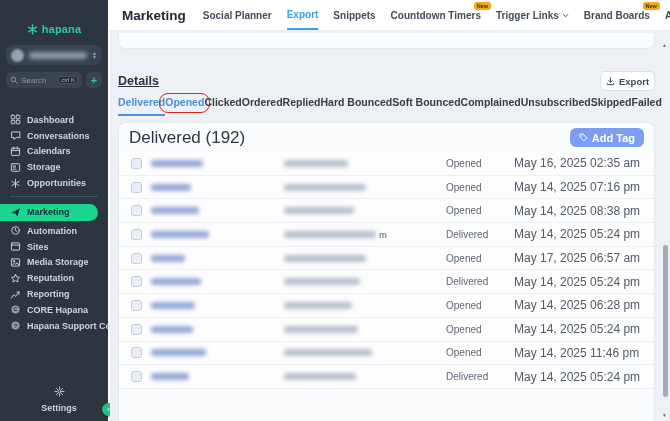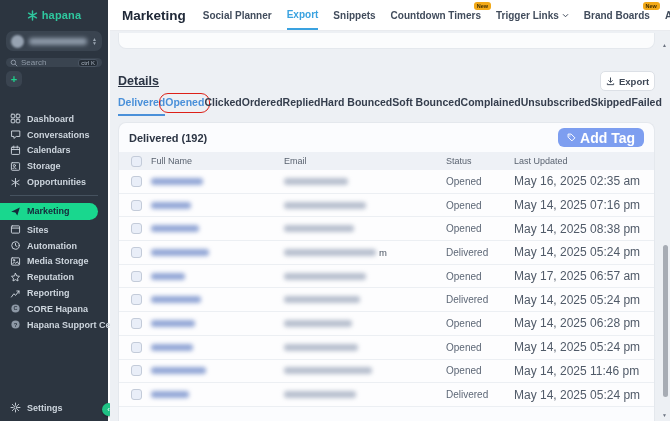--- a/index.html
+++ b/index.html
@@ -1,37 +1,37 @@
 <!DOCTYPE html>
 <html><head>
 <meta charset="utf-8">
 <style>
   html,body{margin:0;padding:0;background:#fff;font-family:"Liberation Sans",sans-serif;-webkit-font-smoothing:antialiased;}
   .app{position:relative;width:670px;height:421px;overflow:hidden;background:#fff;}
 
   
   .sidebar{position:absolute;left:0;top:0;width:108px;height:421px;background:#2c3540;color:#c9d2db;display:flex;flex-direction:column;}
-  .logo-row{display:flex;align-items:center;justify-content:center;gap:4px;padding:9px 0 6px;}
+  .logo-row{display:flex;align-items:center;justify-content:center;gap:4px;padding:23px 0 6px;}
   .logo-text{color:#2fc79e;font-weight:bold;font-size:11px;letter-spacing:.2px;}
   .account{margin:4px 6px 0;background:#3a4450;border-radius:7px;height:20px;display:flex;align-items:center;padding:0 5px;gap:5px;cursor:pointer;}
   .acc-avatar{width:13px;height:13px;border-radius:50%;background:#97a3b2;filter:blur(1px);flex:none;}
   .acc-name{flex:1;height:7px;border-radius:3px;background:#8d99a8;filter:blur(2px);}
   .acc-chevrons{display:flex;flex-direction:column;font-size:5px;line-height:4px;color:#9aa5b1;}
-  .search-row{display:flex;gap:4px;margin:7px 6px 0;flex-direction:column;}
+  .search-row{display:flex;gap:4px;margin:7px 6px 0;}
   .search-box{flex:1;background:#3a4450;border-radius:5px;height:16px;display:flex;align-items:center;padding:0 4px;gap:3px;}
   .search-ph{font-size:8px;color:#8e99a6;flex:1;}
   .kbd{font-size:6px;background:#242c35;border:1px solid #4a5563;border-radius:3px;padding:0 2px;color:#aab4c0;}
   .plus-btn{width:16px;height:16px;background:#3a4450;border-radius:5px;color:#1fd18c;font-size:11px;font-weight:bold;display:flex;align-items:center;justify-content:center;cursor:pointer;flex:none;}
   .side-menu{margin-top:24px;display:flex;flex-direction:column;}
   .side-item{display:flex;align-items:center;gap:6px;height:15.8px;padding-left:10px;font-size:9px;font-weight:600;color:#cdd5dd;cursor:pointer;white-space:nowrap;}
   .side-item.active{background:#19d78e;color:#15293a;border-radius:0 9px 9px 0;height:17px;margin:2px 10px 2px 0;}
   .side-ic{display:flex;width:11px;height:11px;align-items:center;justify-content:center;flex:none;}
   .side-divider{height:1px;background:#46525f;margin:5px 10px 5px 10px;}
   .side-bottom{margin-top:auto;position:relative;padding:0 0 8px;}
-  .settings-row{display:flex;gap:6px;padding-left:10px;align-items:center;font-size:9px;font-weight:600;color:#cdd5dd;cursor:pointer;}
+  .settings-row{display:flex;gap:6px;padding-left:10px;align-items:center;font-size:9px;font-weight:600;color:#cdd5dd;cursor:pointer;flex-direction:column;}
   .collapse-btn{position:absolute;right:-7px;bottom:5px;width:13px;height:13px;border-radius:50%;background:#1fc184;color:#fff;font-size:8px;line-height:1;display:flex;align-items:center;justify-content:center;box-shadow:0 1px 2px rgba(0,0,0,.35);cursor:pointer;}
 
   
   main{position:absolute;left:110px;top:0;width:560px;height:421px;}
   .navbar{position:absolute;top:0;left:0;right:0;height:30px;background:#fff;border-bottom:1px solid #e9ebef;display:flex;align-items:center;z-index:2;}
   .nav-title{font-size:13.5px;font-weight:bold;color:#202938;margin-left:12px;}
   .nav-tabs{display:flex;align-items:stretch;gap:15px;margin-left:17px;height:30px;}
   .nav-tab{position:relative;font-size:10px;font-weight:600;color:#414c5c;display:flex;align-items:center;cursor:pointer;white-space:nowrap;}
   .nav-tab.active{color:#3aa2e0;border-bottom:2px solid #3aa2e0;}
   .badge{position:absolute;top:2px;right:-10px;background:#f2a918;color:#432f00;font-size:5.5px;font-weight:bold;padding:1px 3px;border-radius:3px;}
@@ -42,22 +42,22 @@
   .details-title{position:absolute;left:8px;top:44px;font-size:12.5px;font-weight:bold;color:#2c3544;text-decoration:underline;}
   .export-btn{position:absolute;top:41px;left:490px;width:55px;height:20px;background:#fff;border:1px solid #dce0e6;border-radius:5px;display:flex;align-items:center;justify-content:center;gap:4px;font-size:9.5px;font-weight:600;color:#3f4856;box-sizing:border-box;cursor:pointer;}
   .detail-tabs{position:absolute;left:8px;top:66px;width:494px;display:flex;justify-content:space-between;}
   .dtab{position:relative;font-size:10.5px;font-weight:600;color:#343d4c;padding-bottom:6px;cursor:pointer;white-space:nowrap;}
   .dtab.active{color:#4a90d9;border-bottom:2.5px solid #4a90d9;}
   .dtab.annotated{color:#4a90d9;}
   .ring{position:absolute;left:-6px;right:-6px;top:-3px;bottom:3px;border:1.5px solid #dd2018;border-radius:9px;}
 
   .card{position:absolute;left:8px;top:92px;width:537px;bottom:0;background:#fbfcfe;border:1px solid #e4e8ed;border-bottom:none;border-radius:8px 8px 0 0;box-sizing:border-box;overflow:hidden;}
   .card-head{height:29px;display:flex;align-items:center;justify-content:space-between;padding:0 10px;}
-  .card-title{font-size:11px;font-weight:bold;color:#2c3544;text-align:right;}
-  .add-tag{background:#7d9ef0;color:#fff;font-size:14px;font-weight:600;border-radius:6px;height:19px;padding:0 9px;display:flex;align-items:center;gap:4px;cursor:pointer;}
+  .card-title{font-size:17px;font-weight:normal;color:#2c3544;text-align:right;}
+  .add-tag{background:#7d9ef0;color:#fff;font-size:11px;font-weight:600;border-radius:6px;height:19px;padding:0 9px;display:flex;align-items:center;gap:4px;cursor:pointer;}
   .thead,.trow{display:grid;grid-template-columns:32px 133px 162px 68px 1fr;align-items:center;}
   .thead{height:18px;background:#eef1f6;font-size:9px;color:#5a6370;}
   .trow{height:23.7px;border-bottom:1px solid #eceff3;background:#fdfdfe;box-sizing:border-box;}
   .cb{width:11px;height:11px;border:1px solid #c3cbd9;border-radius:3px;background:#e9eef8;margin-left:12px;box-sizing:border-box;cursor:pointer;}
   .blur-name{height:7px;border-radius:3px;background:#93a7d6;filter:blur(2.2px);}
   .blur-email{height:7px;border-radius:3px;background:#b7bfce;filter:blur(2.2px);}
   .email-cell{display:flex;align-items:center;gap:3px;font-size:9.5px;color:#4a5462;}
   .status{font-size:10px;color:#5d6776;}
   .updated{font-size:12px;color:#505a68;}
 
@@ -156,34 +156,34 @@
           <span class="side-ic">
             <svg viewBox="0 0 14 14" width="11" height="11" fill="currentColor">
               <path d="M1.5 7.2L12.5 1.8 9.3 12.2 6.8 8.4 1.5 7.2z"></path>
             </svg>
           </span>
           <span>Marketing</span>
         </div>
         <div class="side-item">
           <span class="side-ic">
             <svg viewBox="0 0 14 14" width="11" height="11" fill="none" stroke="currentColor" stroke-width="1.2" stroke-linecap="round" stroke-linejoin="round">
+              <circle cx="7" cy="7" r="4.8"></circle>
+              <path d="M7 4.4V7l1.9 1.2"></path>
+            </svg>
+          </span>
+          <span>Automation</span>
+        </div>
+        <div class="side-item">
+          <span class="side-ic">
+            <svg viewBox="0 0 14 14" width="11" height="11" fill="none" stroke="currentColor" stroke-width="1.2" stroke-linecap="round" stroke-linejoin="round">
               <rect x="1.8" y="2.4" width="10.4" height="9.2" rx="1"></rect>
               <path d="M1.8 5.2h10.4"></path>
             </svg>
           </span>
           <span>Sites</span>
-        </div>
-        <div class="side-item">
-          <span class="side-ic">
-            <svg viewBox="0 0 14 14" width="11" height="11" fill="none" stroke="currentColor" stroke-width="1.2" stroke-linecap="round" stroke-linejoin="round">
-              <circle cx="7" cy="7" r="4.8"></circle>
-              <path d="M7 4.4V7l1.9 1.2"></path>
-            </svg>
-          </span>
-          <span>Automation</span>
         </div>
         <div class="side-item">
           <span class="side-ic">
             <svg viewBox="0 0 14 14" width="11" height="11" fill="none" stroke="currentColor" stroke-width="1.2" stroke-linecap="round" stroke-linejoin="round">
               <rect x="1.8" y="2.4" width="10.4" height="9.2" rx="1"></rect>
               <circle cx="5" cy="5.4" r="1"></circle>
               <path d="M3 10.4l2.6-2.8 1.8 1.8 2-2.2 1.8 3.2"></path>
             </svg>
           </span>
           <span>Media Storage</span>
@@ -310,29 +310,20 @@
             <span style="display:flex">
               <svg viewBox="0 0 10 10" width="9" height="9" fill="none" stroke="#fff" stroke-width="1.1">
                   <path d="M1.2 1.2h3.4L8.8 5.4 5.4 8.8 1.2 4.6z"></path>
                   <circle cx="3.2" cy="3.2" r="0.7" fill="#fff" stroke="none"></circle>
                 </svg>
             </span>
             <span>Add Tag</span>
           </div>
         </div>
 
-        <div class="thead">
-          <div>
-              <div class="cb"></div>
-            </div>
-          <div>Full Name</div>
-          <div>Email</div>
-          <div>Status</div>
-          <div>Last Updated</div>
-        </div>
 
         <div id="table-body">
             <div class="trow">
               <div>
                 <div class="cb"></div>
               </div>
               <div>
                 <div class="blur-name" style="width:52px"></div>
               </div>
               <div class="email-cell">

